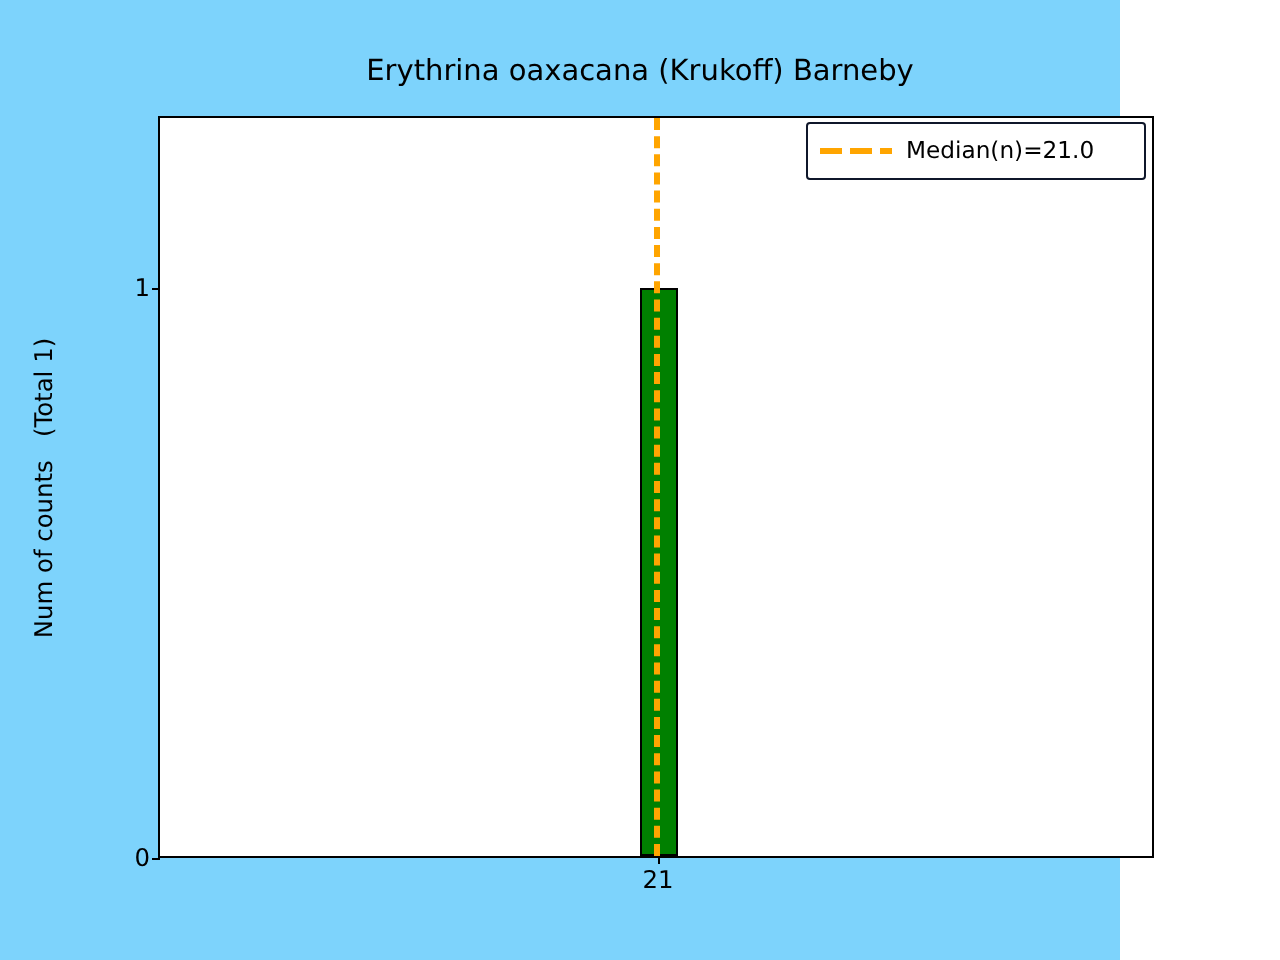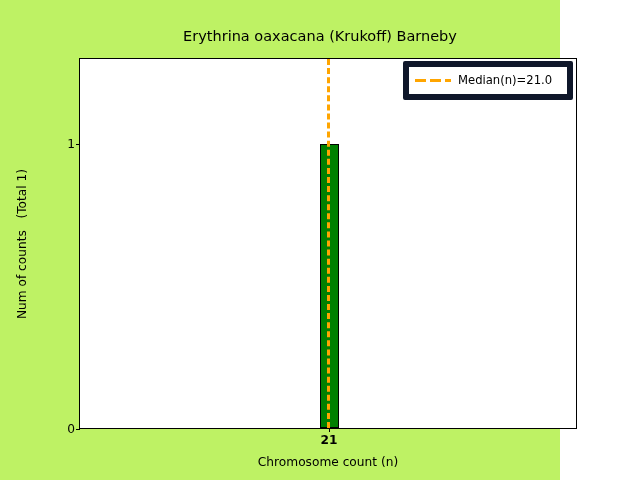--- a/index.html
+++ b/index.html
@@ -12,21 +12,21 @@
     height: 480px;
     overflow: hidden;
     font-family: "DejaVu Sans", sans-serif;
     color: #000000;
   }
 
   #figure {
     position: relative;
     width: 560px;
     height: 480px;
-    background: #bef264;
+    background: #7dd3fc;
   }
 
   
   #chart-title {
     position: absolute;
     left: 0;
     top: 27px;
     width: 640px;
     text-align: center;
     font-size: 14.5px;
@@ -102,21 +102,20 @@
   }
   .xtick-label {
     position: absolute;
     top: 100%;
     margin-top: 6px;
     transform: translateX(-50%);
     font-size: 12.2px;
     line-height: 13px;
     white-space: nowrap;
     color: #000000;
-    font-weight: bold;
   }
 
   
   #xlabel {
     position: absolute;
     left: 79px;
     top: 455px;
     width: 498px;
     text-align: center;
     font-size: 12.2px;
@@ -145,21 +144,21 @@
   }
 
   
   #legend {
     position: absolute;
     left: 403px;
     top: 61px;
     width: 170px;
     box-sizing: border-box;
     background: #ffffff;
-    border: 6px solid #0f172a;
+    border: 1px solid #0f172a;
     border-radius: 2px;
     padding: 5px 7px 5px 6px;
   }
   .legend-row {
     display: flex;
     align-items: center;
     height: 17px;
   }
   .legend-sample {
     width: 36px;
@@ -212,21 +211,20 @@
     <div class="xtick-label" style="left: 249px;">21</div>
 
     <div id="plot-inner">
 
       <div class="bar" style="left: 239.5px; width: 19px; top: 85.4px; bottom: 0px;"></div>
 
       <div class="median-line" style="left: 247.3px;"></div>
     </div>
   </div>
 
-  <div id="xlabel">Chromosome count (n)</div>
 
   <div id="legend">
     <div class="legend-row">
       <span class="legend-sample">
         <span class="dash d1"></span>
         <span class="dash d2"></span>
         <span class="dash d3"></span>
       </span>
       <span class="legend-text">Median(n)=21.0</span>
     </div>

